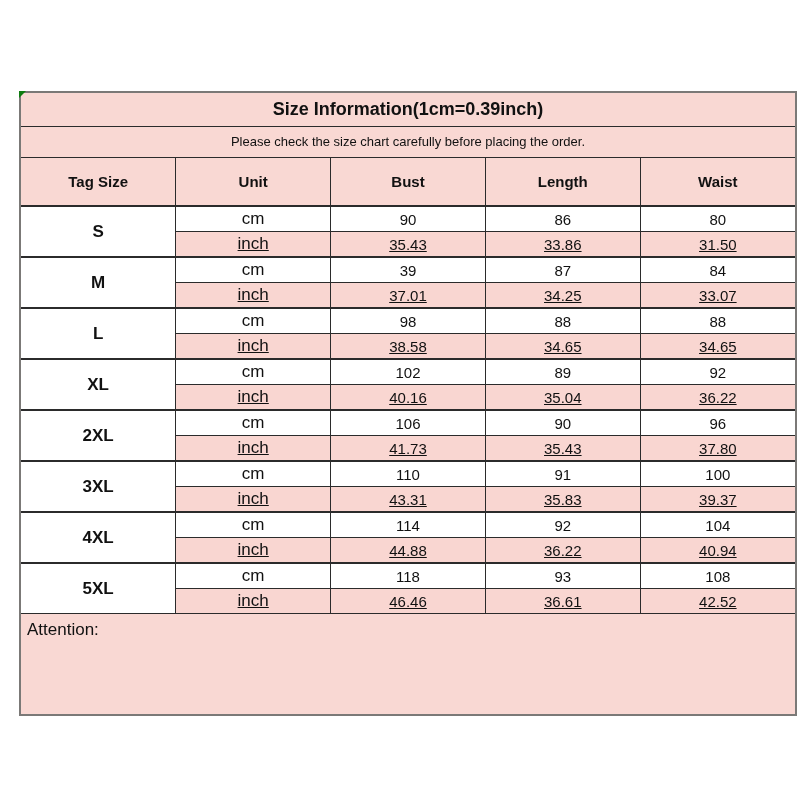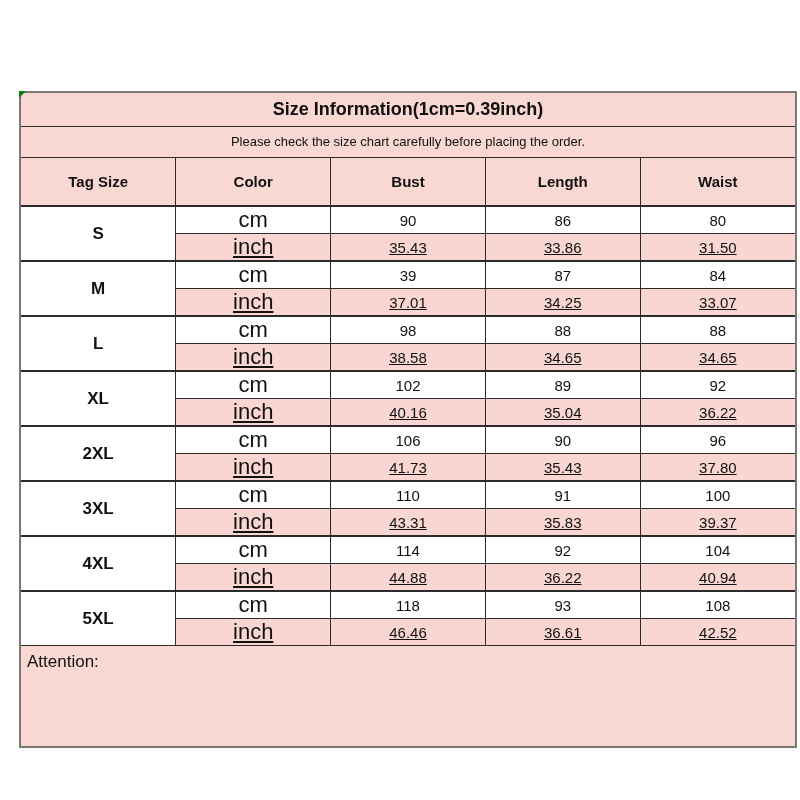--- a/index.html
+++ b/index.html
@@ -70,21 +70,21 @@
   }
   .size-table tr > *:first-child { border-left: 0; }
   .size-table tr > *:last-child  { border-right: 0; }
   tr.row-cm td { background: #ffffff; border-top-width: 2px; }
   tr.row-inch td { background: #f9d6d1; text-decoration: underline; }
   td.tag-cell {
     background: #ffffff !important;
     font-weight: bold;
     font-size: 17px;
   }
-  td.unit-cell { font-size: 22px; }
+  td.unit-cell { font-size: 17px; }
   .attention {
     background: #f9d8d3;
     min-height: 92px;
     padding: 3px 20px 5px 6px;
     font-size: 17px;
     line-height: 25px;
     text-align: left;
   }
 </style>
 </head>
@@ -101,21 +101,21 @@
       <colgroup>
         <col style="width:20%">
           <col style="width:20%">
           <col style="width:20%">
           <col style="width:20%">
           <col style="width:20%">
       </colgroup>
       <thead>
         <tr>
           <th>Tag Size</th>
-          <th>Color</th>
+          <th>Unit</th>
           <th>Bust</th>
           <th>Length</th>
           <th>Waist</th>
         </tr>
       </thead>
       <tbody>
           <tr class="row-cm">
             <td class="tag-cell" rowspan="2">S</td>
             <td class="unit-cell">cm</td>
             <td>90</td>

